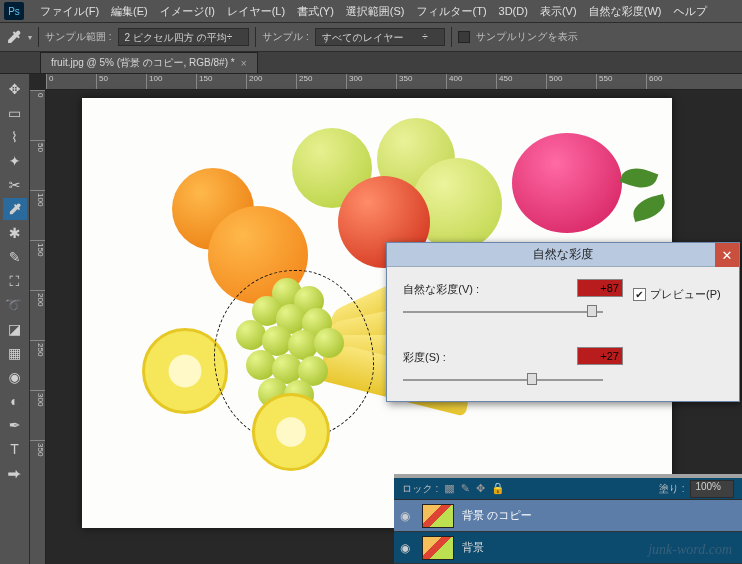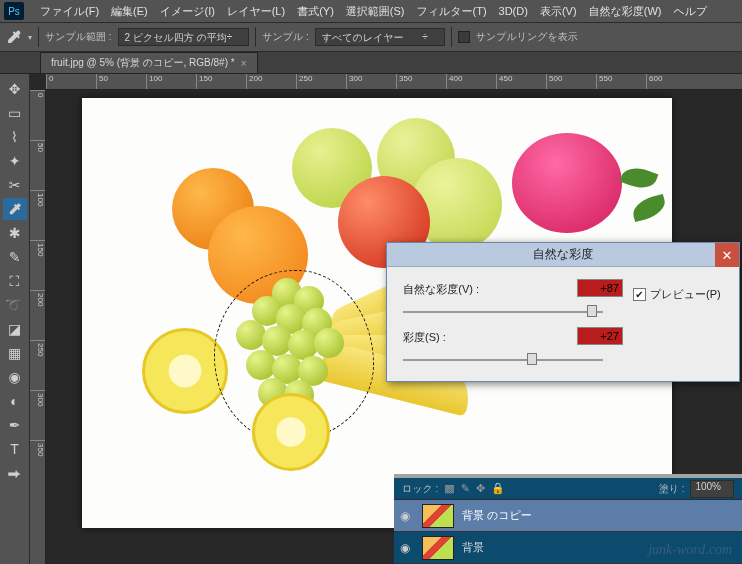--- a/index.html
+++ b/index.html
@@ -213,21 +213,21 @@
     <div class="dlg-left">
       <div class="dlg-row">
         <span class="dlg-row-label">自然な彩度(V) :</span>
         <span style="flex:1"></span>
         <input class="dlg-input" value="+87" style="">
       </div>
       <div class="slider">
         <div class="slider-track"></div>
         <div class="slider-thumb" style="left:184px;"></div>
       </div>
-      <div class="dlg-row" style="margin-top:0;">
+      <div class="dlg-row" style="margin-top:20px;">
         <span class="dlg-row-label">彩度(S) :</span>
         <span style="flex:1"></span>
         <input class="dlg-input" value="+27" style="">
       </div>
       <div class="slider">
         <div class="slider-track"></div>
         <div class="slider-thumb" style="left:124px;"></div>
       </div>
     </div>
     <div class="dlg-right">

